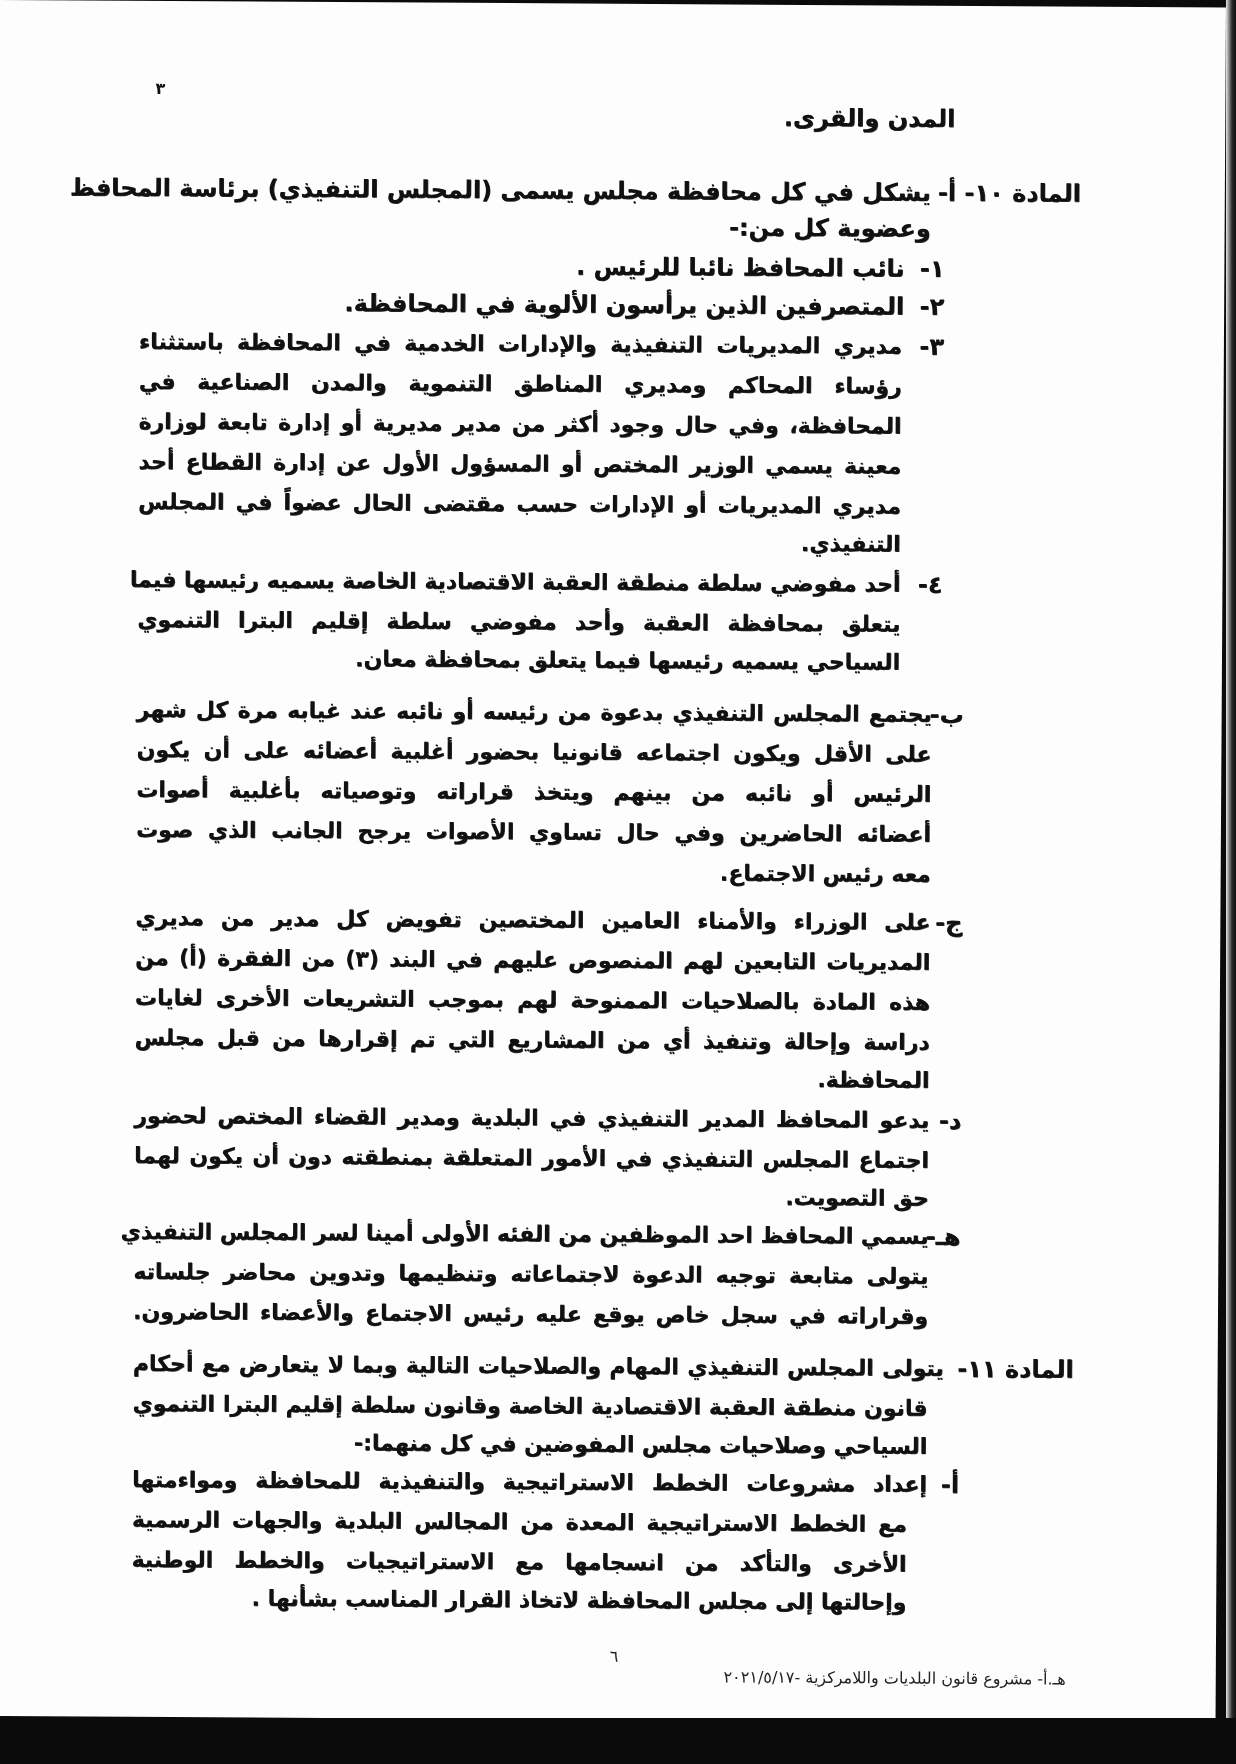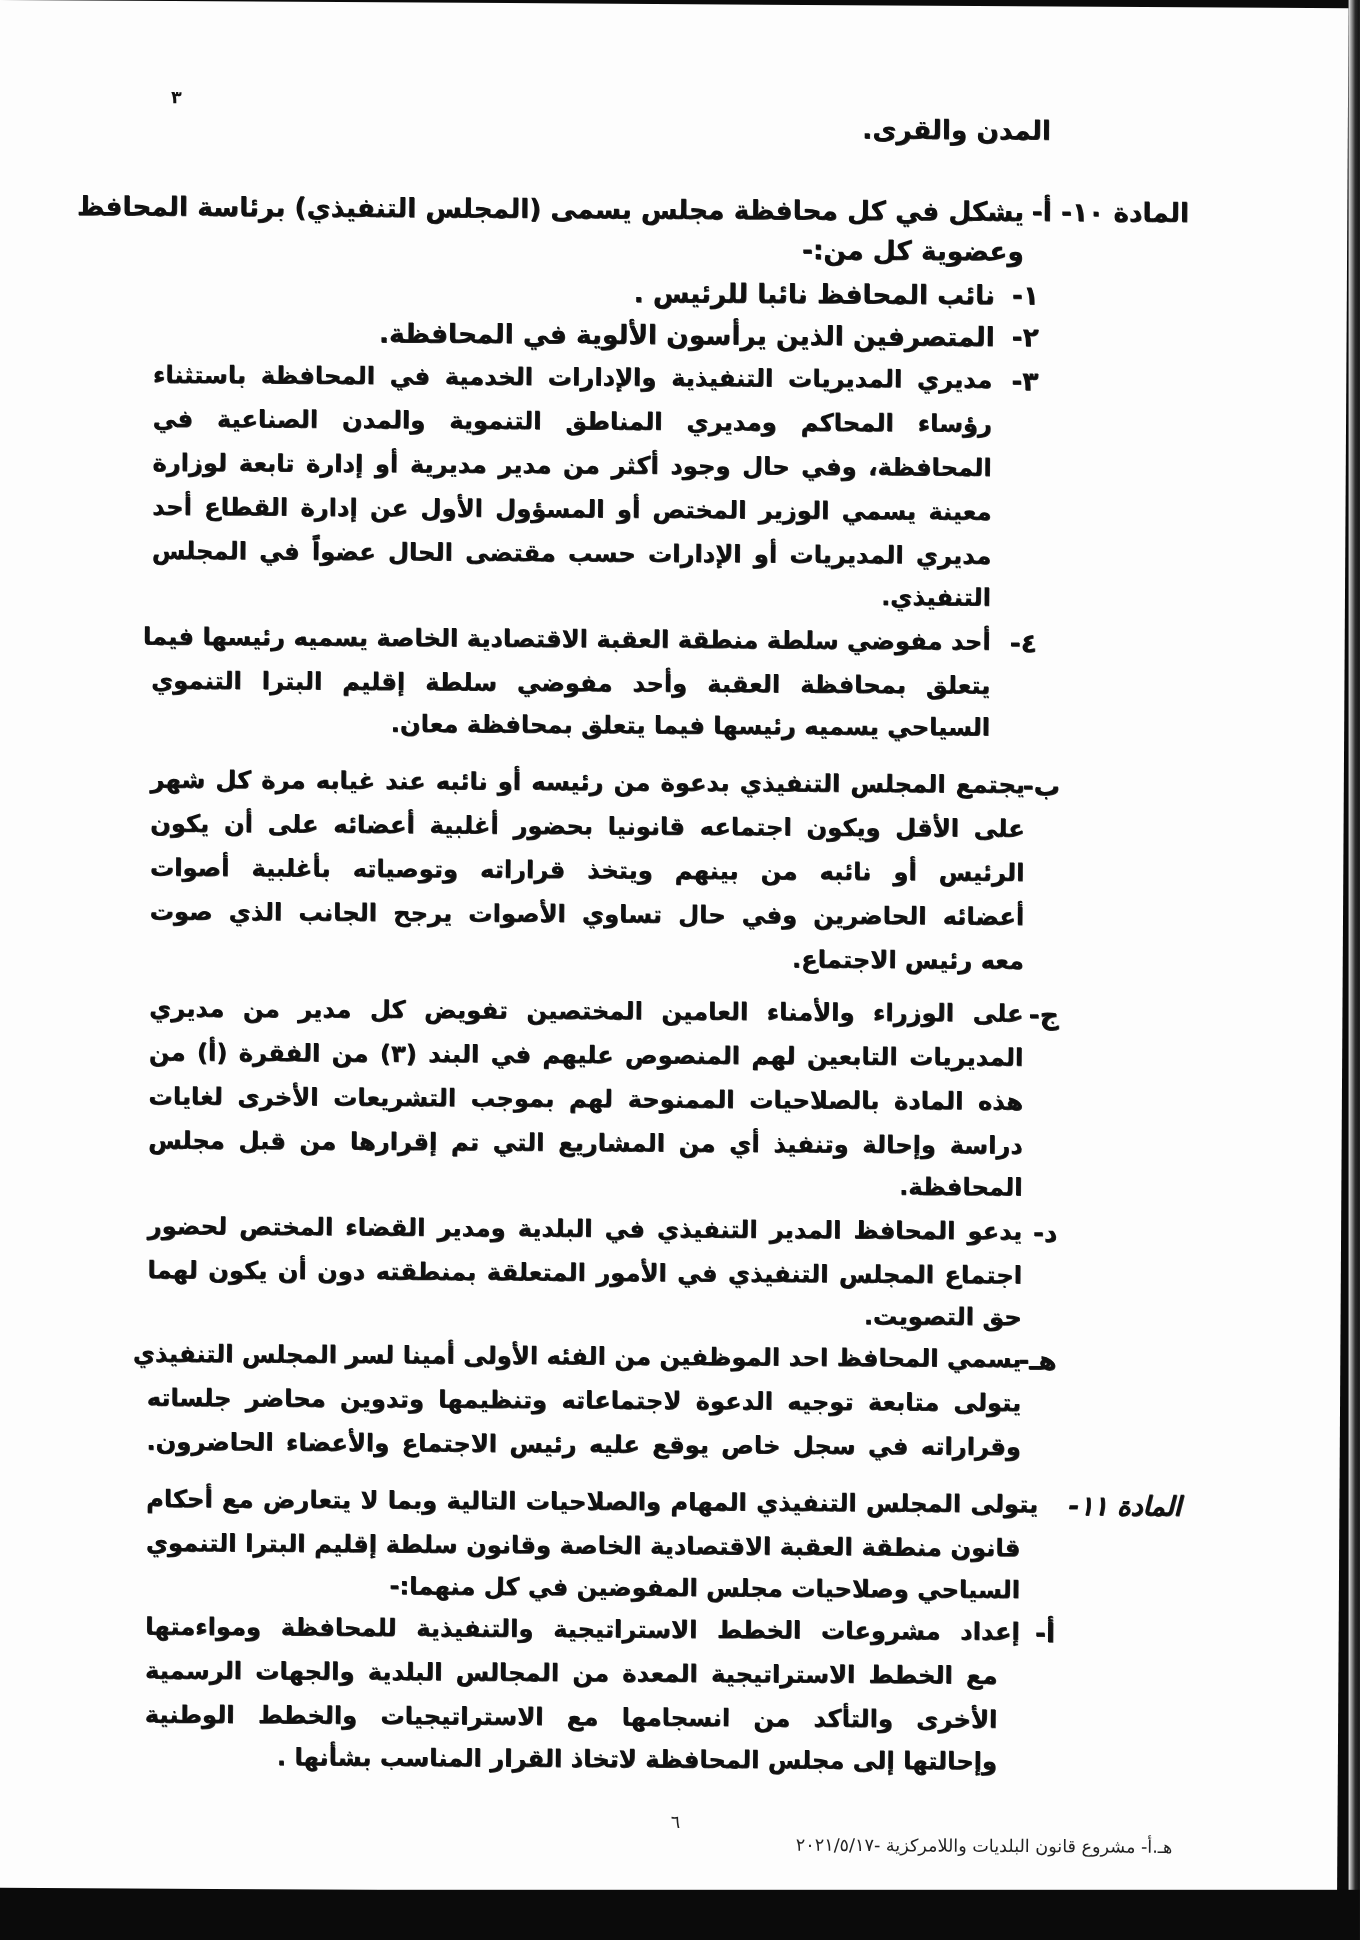--- a/index.html
+++ b/index.html
@@ -133,21 +133,21 @@
   <div class="line nojust" style="right:258px; top:1098px; width:36px; font-size:24px;">د-</div>
   <div class="line" style="right:290px; top:1098px; width:795px; font-size:22px;">يدعو المحافظ  المدير التنفيذي في البلدية ومدير القضاء المختص لحضور</div>
   <div class="line" style="right:290px; top:1138px; width:795px; font-size:22px;">اجتماع المجلس التنفيذي في الأمور المتعلقة بمنطقته دون أن يكون لهما</div>
   <div class="line nojust" style="right:290px; top:1176px; width:300px; font-size:22px;">حق التصويت.</div>
 
   <div class="line nojust" style="right:258px; top:1214px; width:36px; font-size:24px;">هـ-</div>
   <div class="line" style="right:290px; top:1214px; width:795px; font-size:22px;">يسمي المحافظ احد الموظفين من الفئه الأولى أمينا لسر المجلس التنفيذي</div>
   <div class="line" style="right:290px; top:1254px; width:795px; font-size:22px;">يتولى متابعة توجيه الدعوة لاجتماعاته وتنظيمها وتدوين محاضر جلساته</div>
   <div class="line" style="right:290px; top:1294px; width:795px; font-size:22px;">وقراراته في سجل خاص يوقع عليه رئيس الاجتماع والأعضاء الحاضرون.</div>
 
-  <div class="line nojust" style="right:144px; top:1346px; width:150px; font-size:24px;font-style:italic;">المادة ١١-</div>
+  <div class="line nojust" style="right:144px; top:1346px; width:150px; font-size:24px;">المادة ١١-</div>
   <div class="line" style="right:274px; top:1346px; width:811px; font-size:22px;">يتولى المجلس التنفيذي المهام والصلاحيات التالية وبما لا يتعارض مع أحكام</div>
   <div class="line" style="right:290px; top:1386px; width:795px; font-size:22px;">قانون منطقة العقبة الاقتصادية الخاصة وقانون سلطة إقليم البترا التنموي</div>
   <div class="line nojust" style="right:290px; top:1424px; width:600px; font-size:22px;">السياحي وصلاحيات مجلس المفوضين في كل منهما:-</div>
 
   <div class="line nojust" style="right:258px; top:1462px; width:36px; font-size:24px;">أ-</div>
   <div class="line" style="right:290px; top:1462px; width:795px; font-size:22px;">إعداد مشروعات الخطط الاستراتيجية والتنفيذية للمحافظة ومواءمتها</div>
   <div class="line" style="right:310px; top:1502px; width:775px; font-size:22px;">مع الخطط الاستراتيجية المعدة من المجالس البلدية والجهات الرسمية</div>
   <div class="line" style="right:310px; top:1542px; width:775px; font-size:22px;">الأخرى والتأكد من انسجامها مع الاستراتيجيات والخطط الوطنية</div>
   <div class="line nojust" style="right:310px; top:1580px; width:700px; font-size:22px;">وإحالتها إلى مجلس المحافظة لاتخاذ القرار المناسب بشأنها .</div>
 

